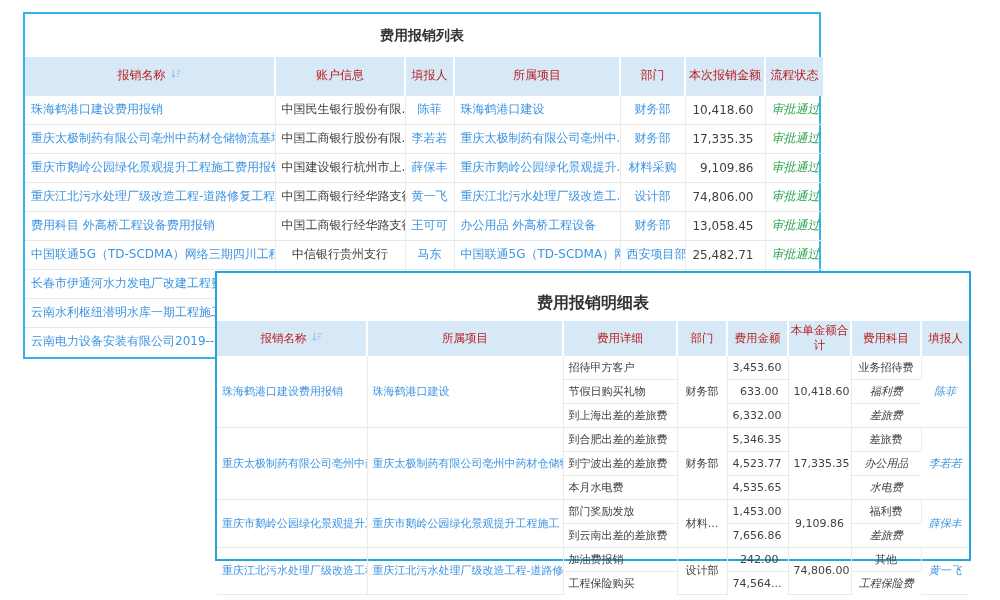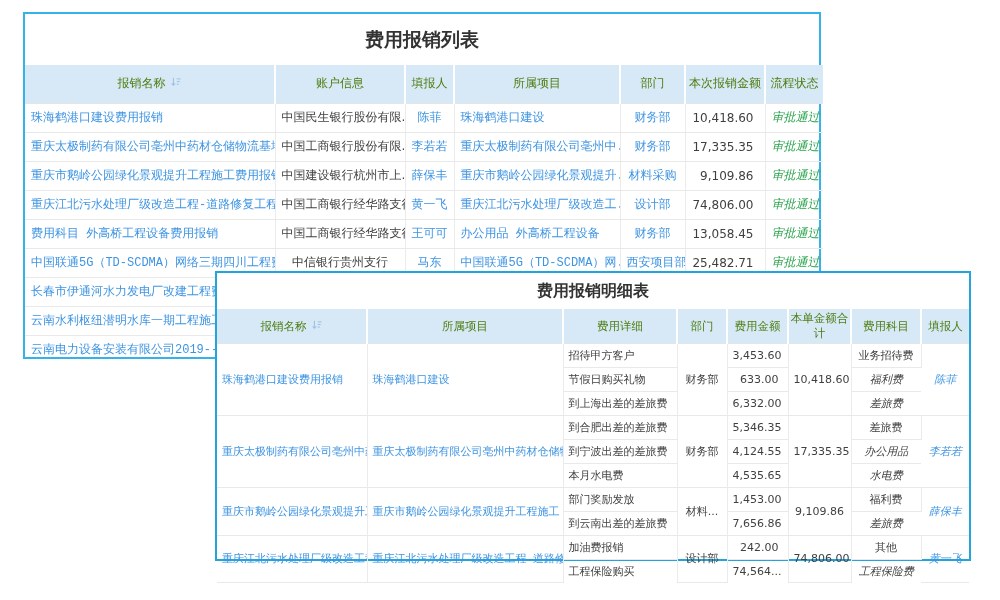--- a/index.html
+++ b/index.html
@@ -7,40 +7,40 @@
     font-family:"DejaVu Sans","Liberation Sans",sans-serif; }
   body { position:relative; }
 
   .panel { position:absolute; background:#fff; }
   .panel-list   { left:23px;  top:12px;  width:798px; height:347px; z-index:1;
                   border:2px solid #35b3e9; }
   .panel-detail { left:215px; top:271px; width:756px; height:290px; z-index:2;
                   border:2px solid #23a5dc; }
 
   .panel-title { text-align:center; font-weight:bold; color:#333; }
-  .panel-list   .panel-title { font-size:19px; padding:13px 4px 12px;text-align:center; }
-  .panel-detail .panel-title { font-size:16px; padding:8px 0 7px; }
+  .panel-list   .panel-title { font-size:14px; padding:13px 4px 12px;text-align:center; }
+  .panel-detail .panel-title { font-size:16px; padding:8px 0 7px;margin-top:12px; }
 
   table { border-collapse:collapse; table-layout:fixed; width:100%; }
 
-  th { background:#d7e9f7; color:#4d7c0f; font-weight:normal; text-align:center;
+  th { background:#d7e9f7; color:#b91c1c; font-weight:normal; text-align:center;
        vertical-align:middle; border-right:2px solid #fff;
        border-bottom:1px solid #e6e6e6; line-height:1.25; overflow:hidden; }
   th:last-child { border-right:none; }
   #list-table th   { height:38px; font-size:12px; }
   #detail-table th { height:34px; font-size:11.5px; }
 
   td { border-right:1px solid #ebebeb; border-bottom:1px solid #e9e9e9;
        overflow:hidden; white-space:nowrap; vertical-align:middle; }
   td:last-child { border-right:none;font-style:italic; }
   #list-table td   { height:29px; font-size:12px;   padding:0 6px; }
   #detail-table td { height:22px; font-size:11px; padding:4px 5px;margin-top:36px; }
   tbody tr:last-child td { border-bottom:none; }
 
-  .al { text-align:left;font-family:Liberation Mono, monospace; } .ac { text-align:center; } .ar { text-align:right; }
+  .al { text-align:left; } .ac { text-align:center; } .ar { text-align:right; }
   #list-table td.ar   { padding-right:11px; }
   #detail-table td.ar { padding-right:9px; }
 
   .link  { color:#3e94e2; }
   .txt   { color:#3f3f3f; }
   .green { color:#28a44b; }
 
   .sort { margin-left:4px; vertical-align:-1px; }
 </style>
 </head>
@@ -222,21 +222,21 @@
           <td class="al link" rowspan="3">重庆太极制药有限公司亳州中药材仓储物流</td>
           <td class="al txt">到合肥出差的差旅费</td>
           <td class="ac txt" rowspan="3">财务部</td>
           <td class="ar txt">5,346.35</td>
           <td class="ac txt" rowspan="3">17,335.35</td>
           <td class="ac txt">差旅费</td>
           <td class="ac link" rowspan="3">李若若</td>
         </tr>
         <tr>
           <td class="al txt">到宁波出差的差旅费</td>
-          <td class="ar txt">4,124.55</td>
+          <td class="ar txt">4,523.77</td>
           <td class="ac txt">办公用品</td>
         </tr>
         <tr>
           <td class="al txt">本月水电费</td>
           <td class="ar txt">4,535.65</td>
           <td class="ac txt">水电费</td>
         </tr>
         <tr>
           <td class="al link" rowspan="2">重庆市鹅岭公园绿化景观提升工程</td>
           <td class="al link" rowspan="2">重庆市鹅岭公园绿化景观提升工程施工</td>

